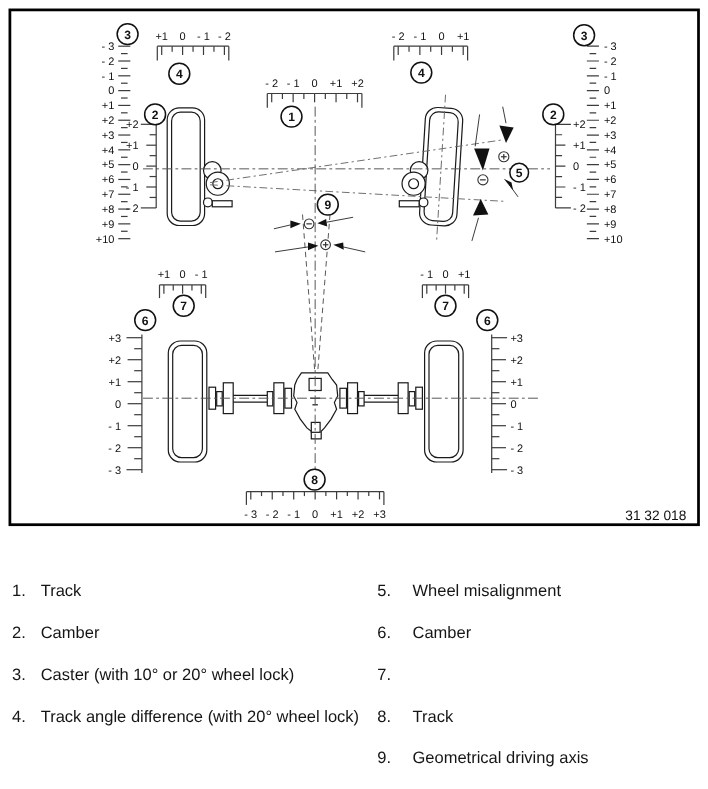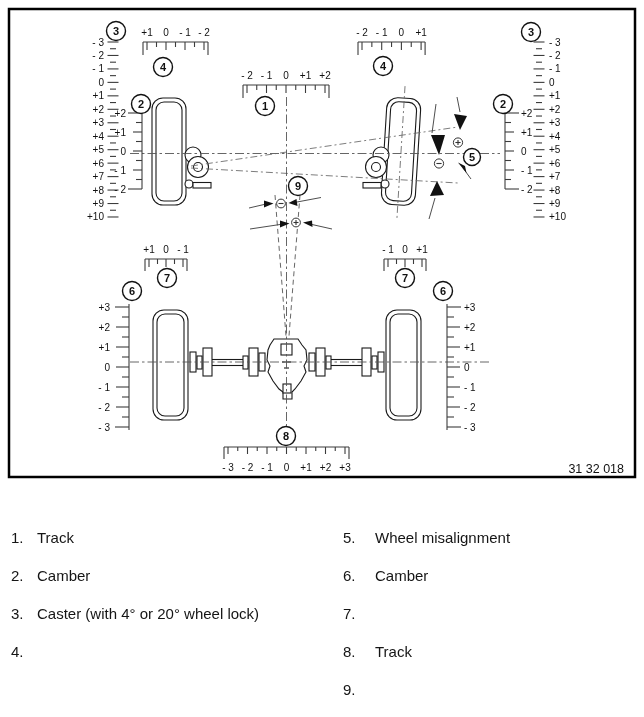--- a/index.html
+++ b/index.html
@@ -479,39 +479,41 @@
     <div class="legend-item">
       <span class="legend-num">1.</span>
       <span class="legend-label">Track</span>
     </div>
     <div class="legend-item">
       <span class="legend-num">2.</span>
       <span class="legend-label">Camber</span>
     </div>
     <div class="legend-item">
       <span class="legend-num">3.</span>
-      <span class="legend-label">Caster (with 4° or 20° wheel lock)</span>
+      <span class="legend-label">Caster (with 10° or 20° wheel lock)</span>
     </div>
     <div class="legend-item">
       <span class="legend-num">4.</span>
+      <span class="legend-label">Track angle difference (with 20° wheel lock)</span>
     </div>
   </div>
   <div class="legend-col right">
     <div class="legend-item">
       <span class="legend-num">5.</span>
       <span class="legend-label">Wheel misalignment</span>
     </div>
     <div class="legend-item">
       <span class="legend-num">6.</span>
       <span class="legend-label">Camber</span>
     </div>
     <div class="legend-item">
       <span class="legend-num">7.</span>
     </div>
     <div class="legend-item">
       <span class="legend-num">8.</span>
       <span class="legend-label">Track</span>
     </div>
     <div class="legend-item">
       <span class="legend-num">9.</span>
+      <span class="legend-label">Geometrical driving axis</span>
     </div>
   </div>
 </div>
 
 </body></html>

